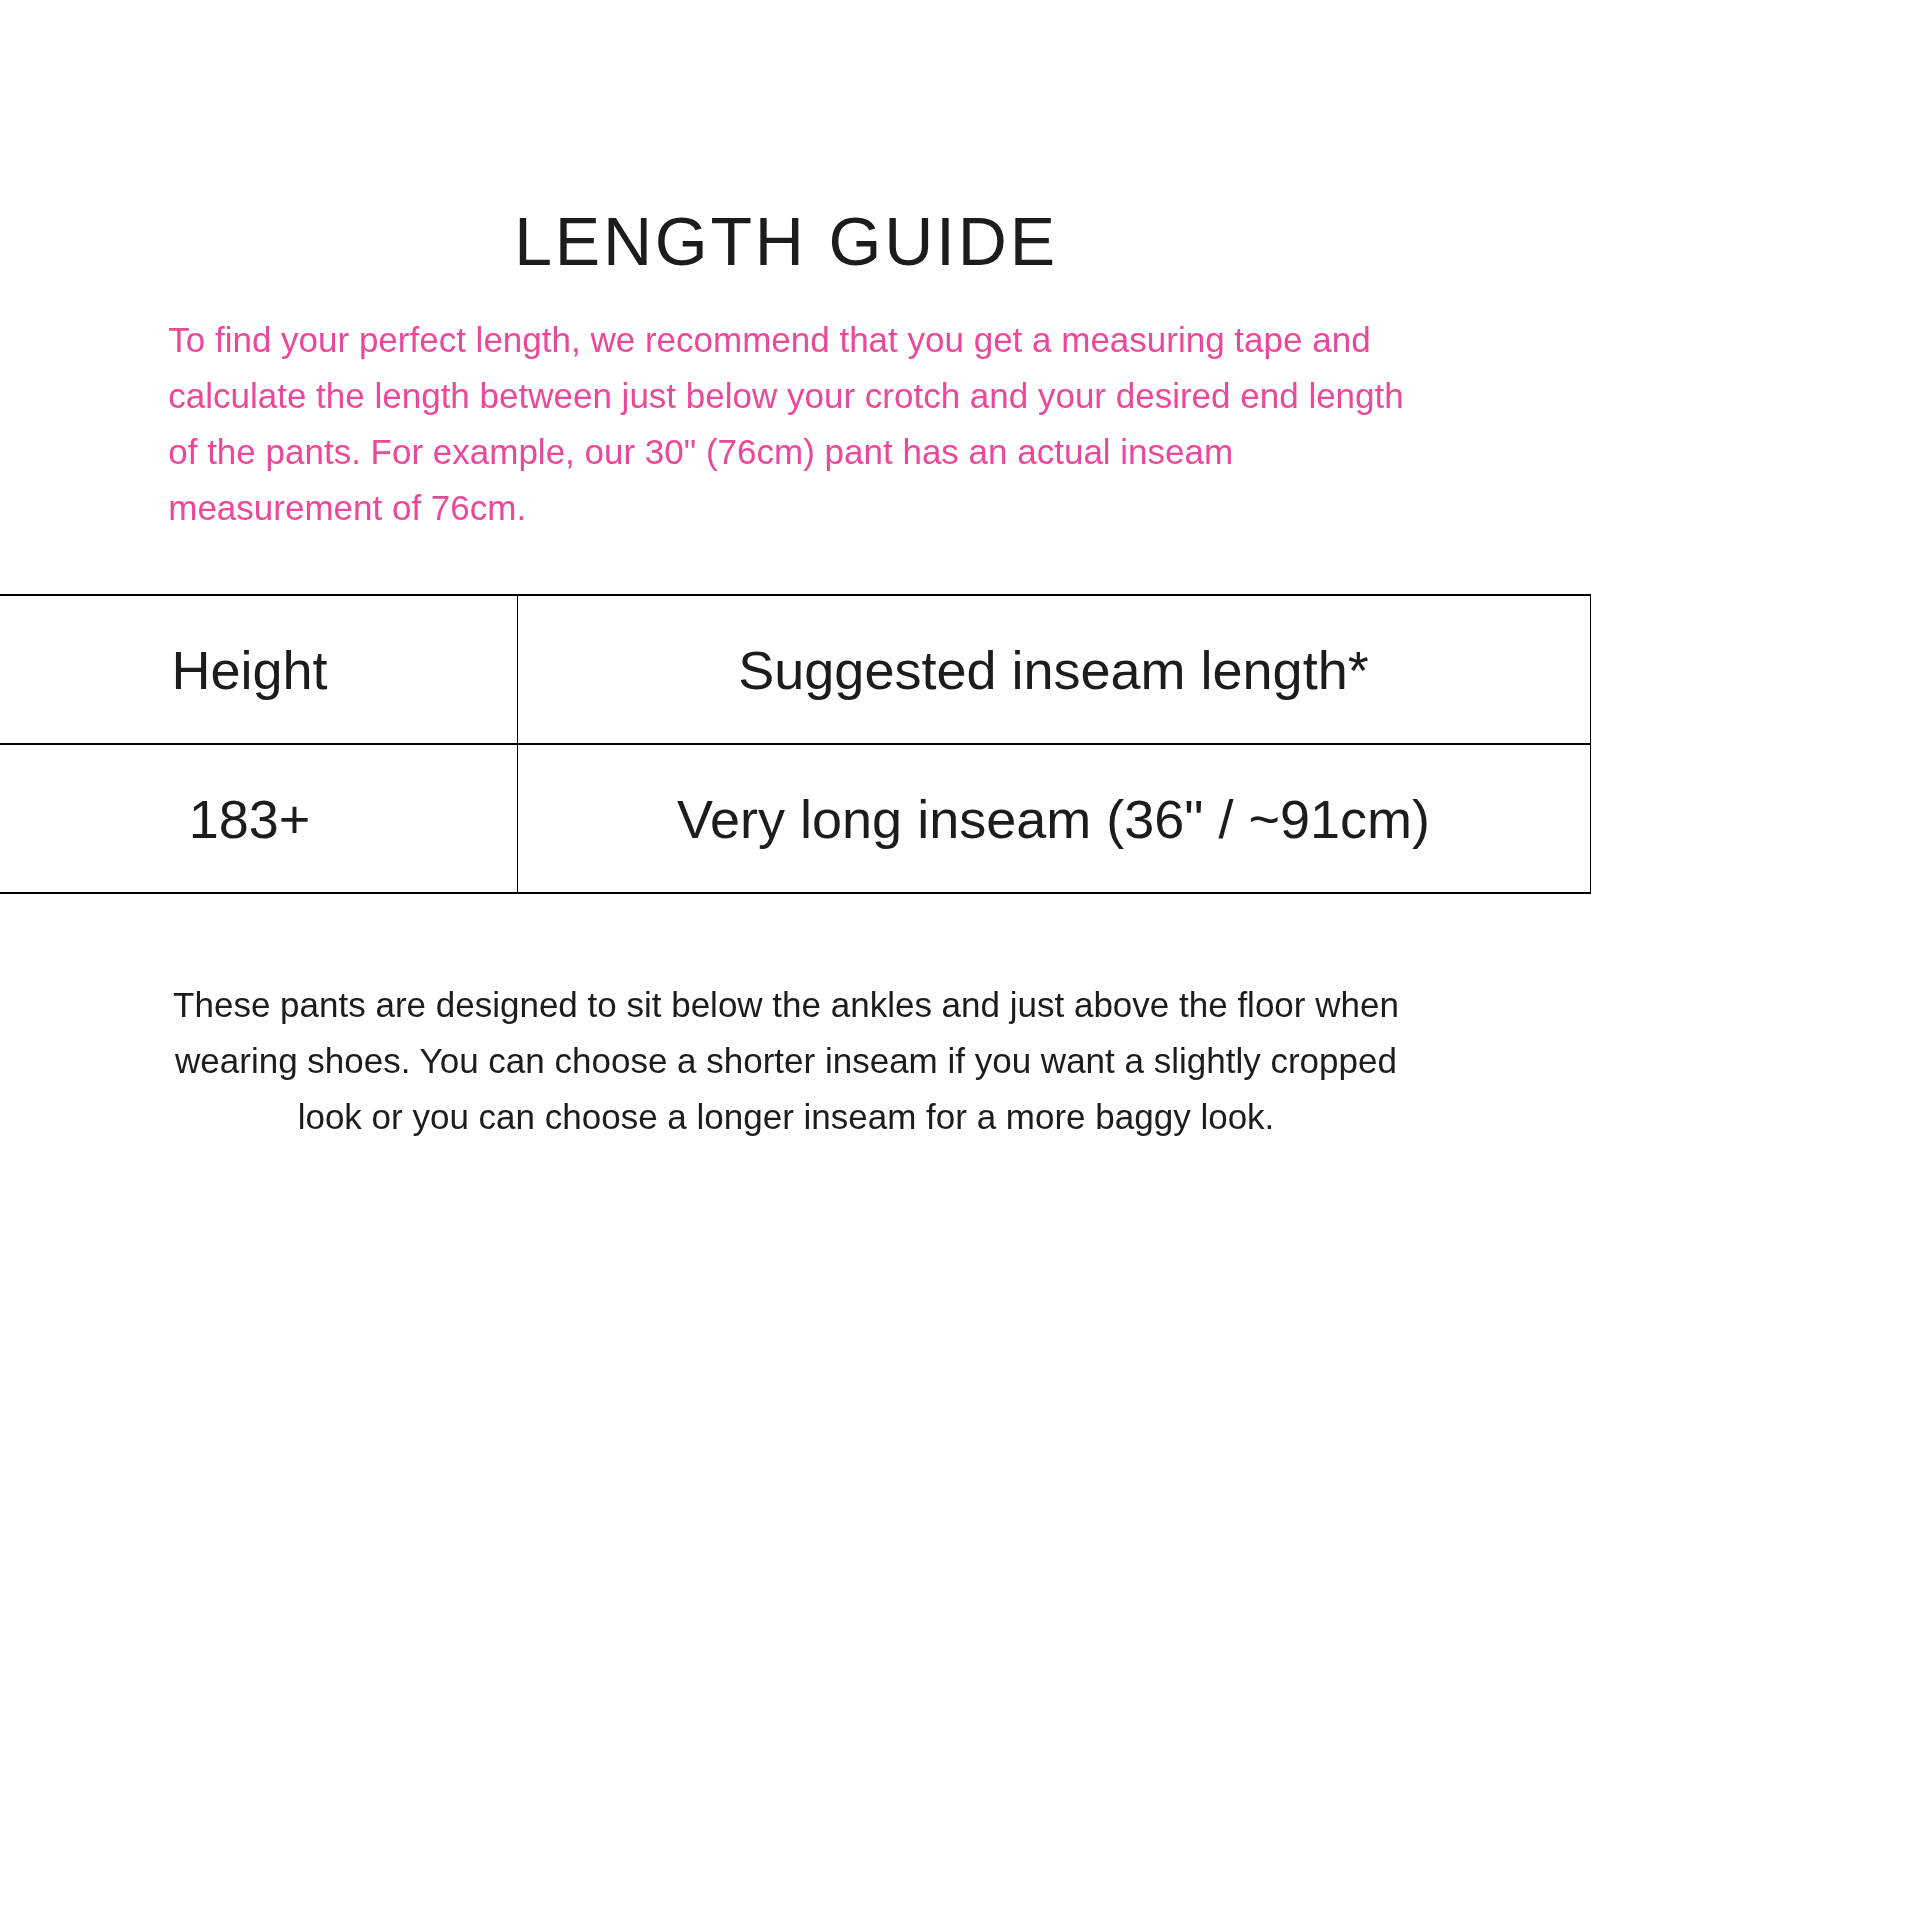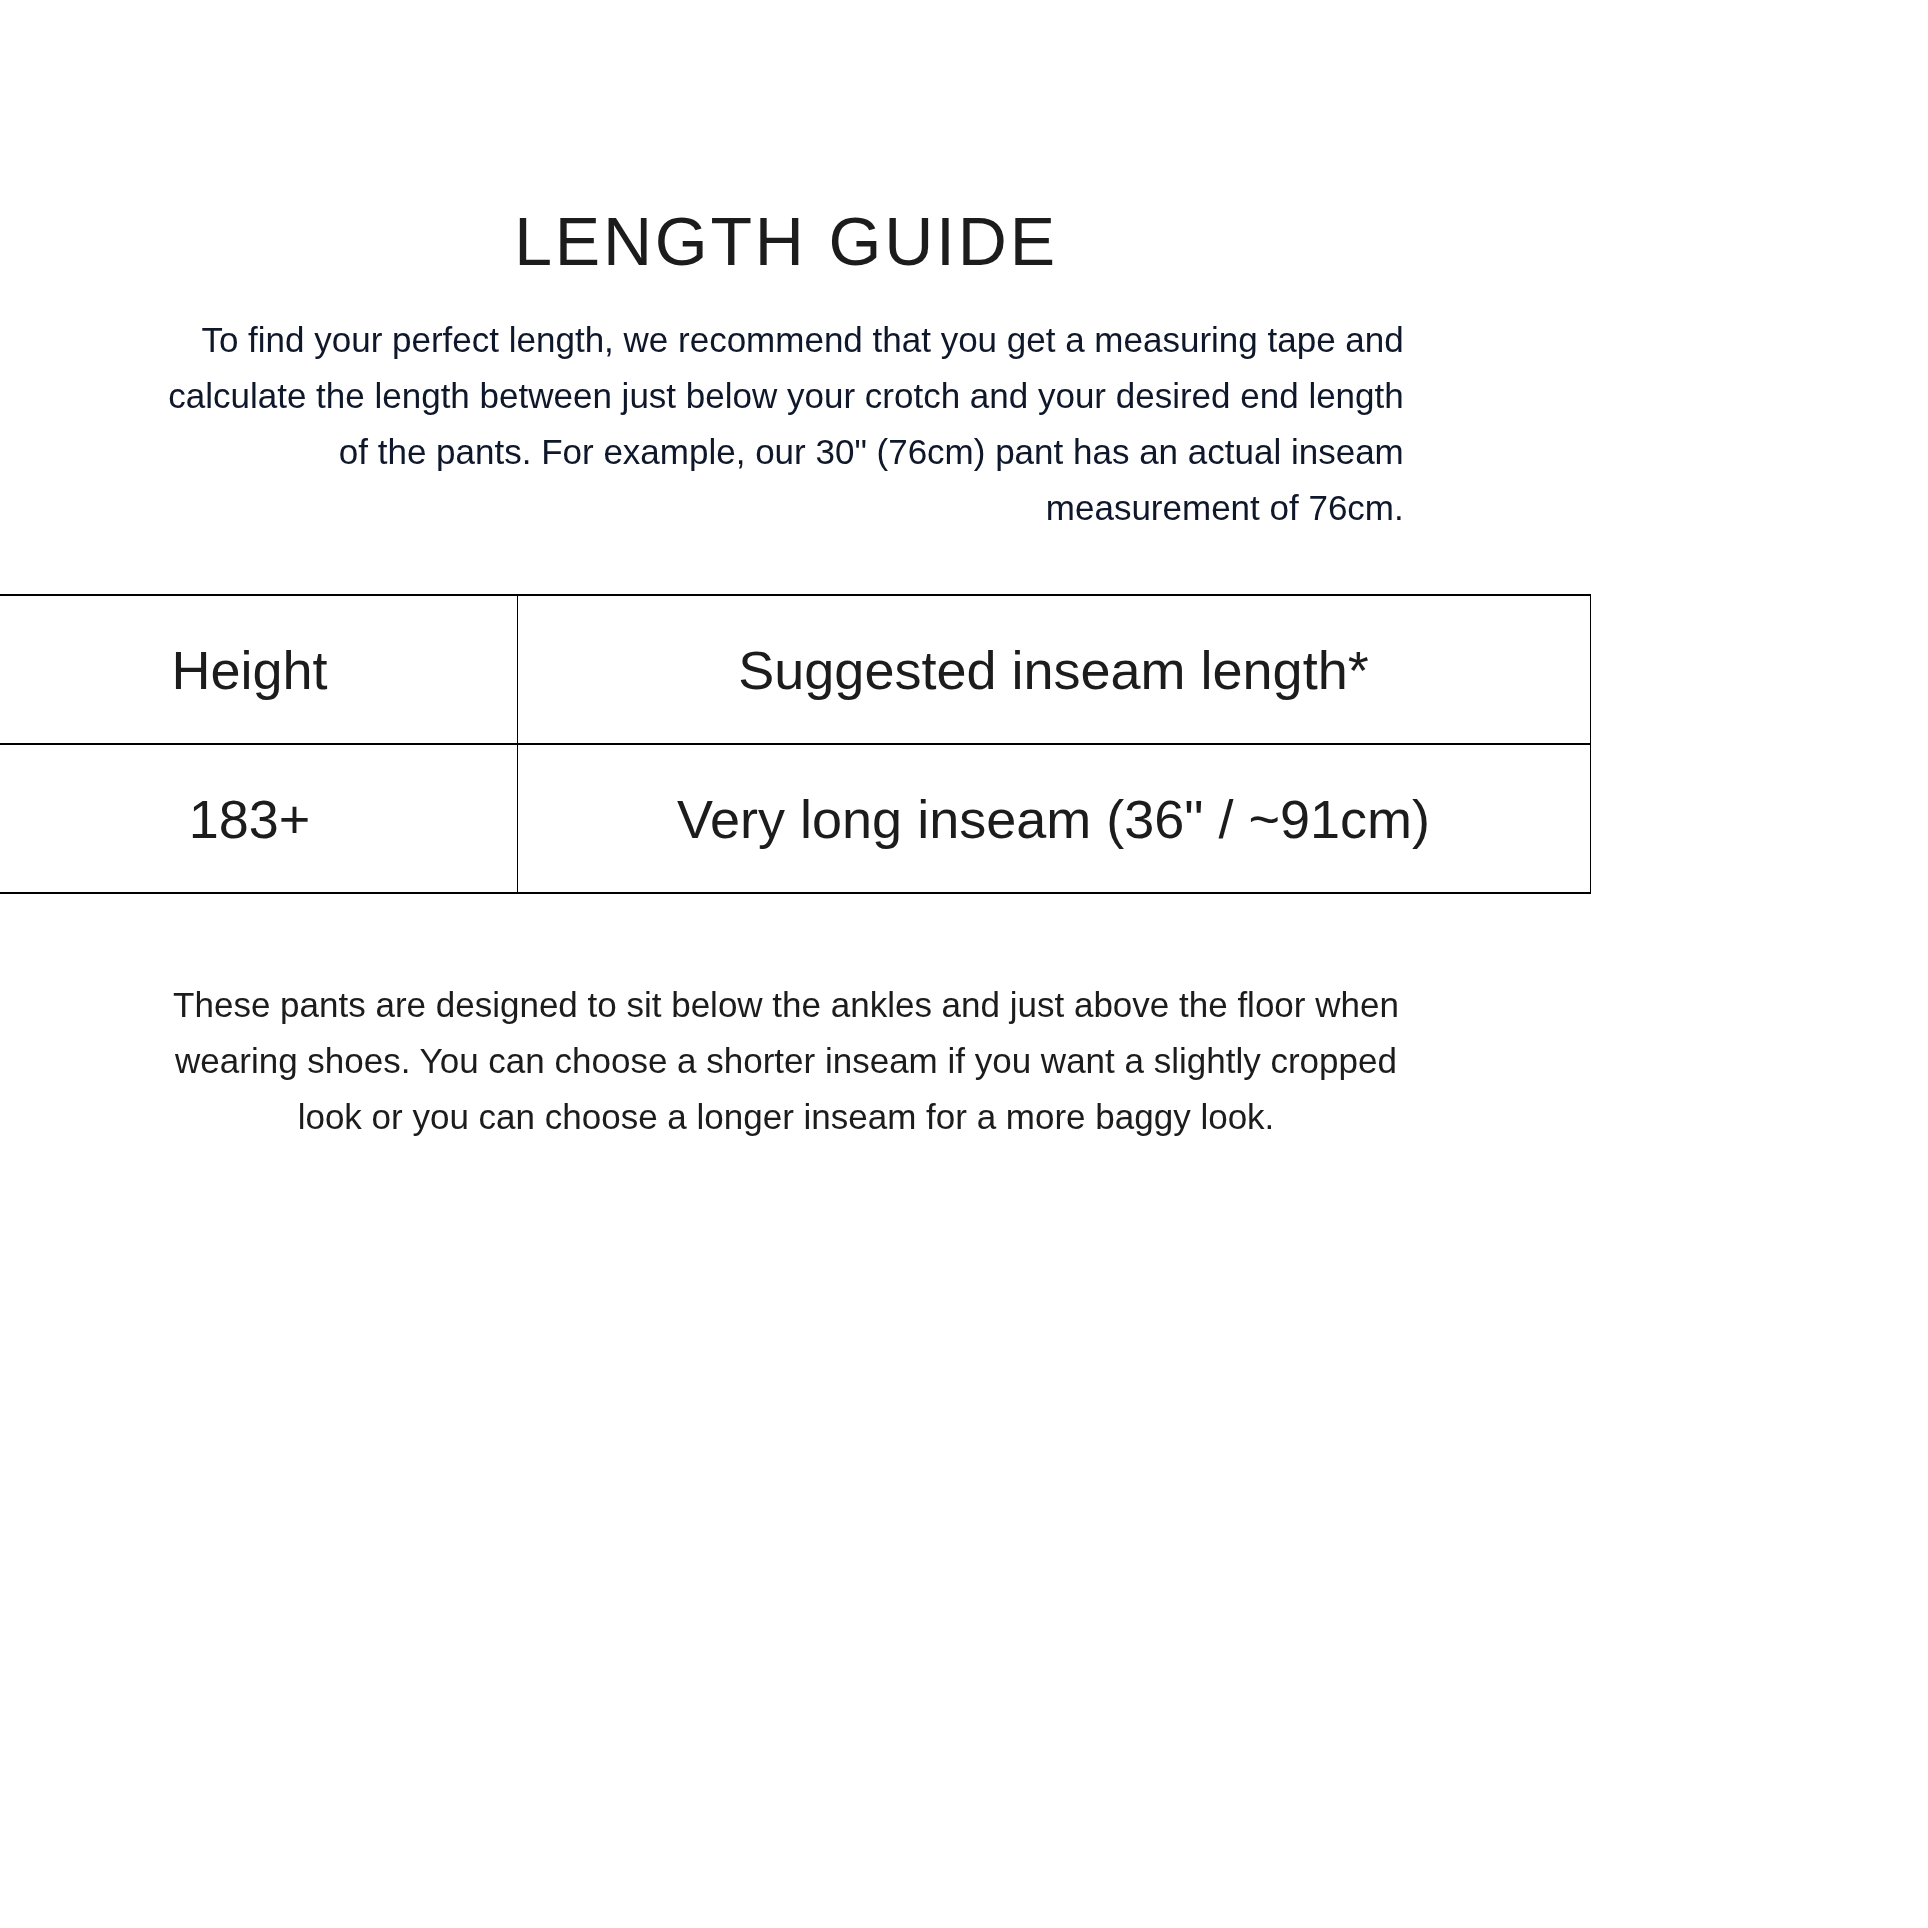--- a/index.html
+++ b/index.html
@@ -29,23 +29,23 @@
     letter-spacing: 2.8px;
     line-height: 1.15;
     color: #1c1c1c;
     text-align: center;
   }
   .intro {
     margin: 32px 0 0 0;
     font-size: 35px;
     font-weight: 400;
     line-height: 56px;
-    text-align: right;
+    text-align: left;
     white-space: pre-line;
-    color: #0f172a;
+    color: #ec4899;
   }
   .size-table {
     margin-top: 58px;
     width: 1542px;
     border-collapse: collapse;
     table-layout: fixed;
   }
   .size-table th,
   .size-table td {
     border-top: 2.8px solid #000000;

